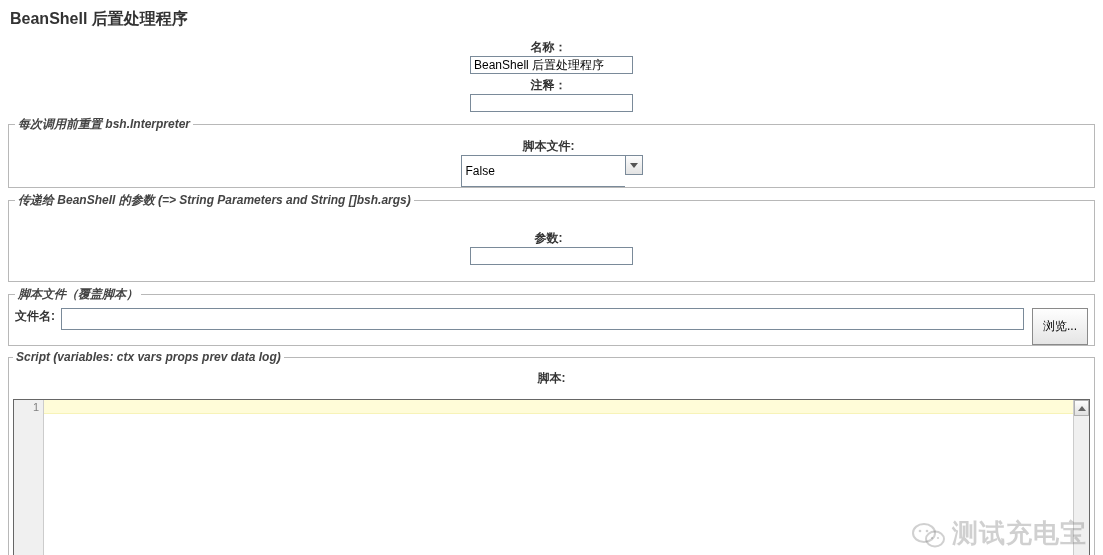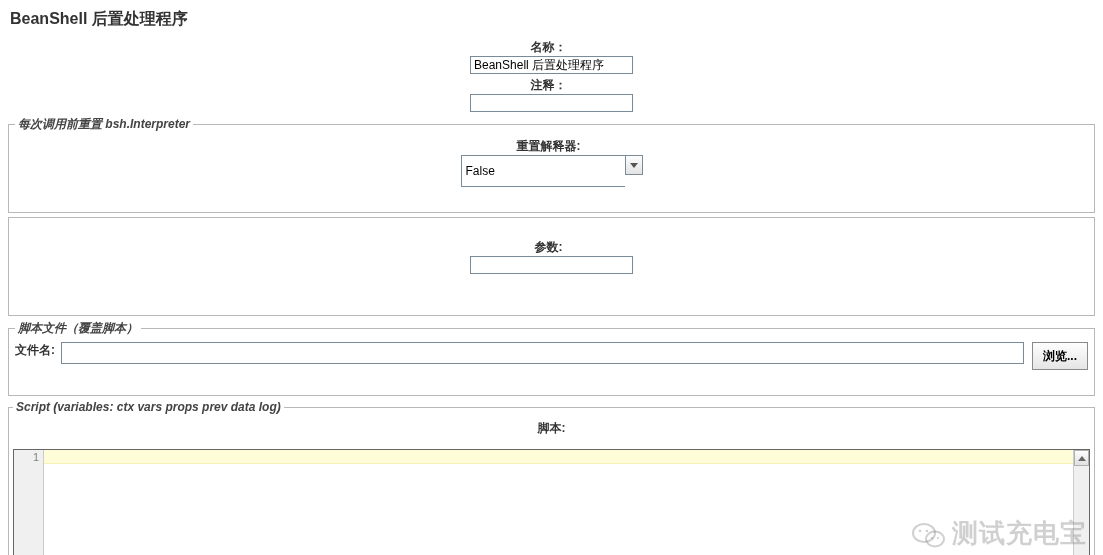--- a/index.html
+++ b/index.html
@@ -34,21 +34,21 @@
     height: 20px;
     border: 1px solid #7a8a99;
     background: #fff;
     font-family: inherit;
     font-size: 12px;
     padding: 1px 3px;
   }
   fieldset {
     border: 1px solid #b8b8b8;
     margin: 4px 2px;
-    padding: 5px 6px 25px 6px;
+    padding: 5px 6px 0 6px;
   }
   legend {
     font-weight: bold;
     font-style: italic;
     color: #444;
     padding: 0 3px;
     font-size: 12px;
   }
   .combo-wrap {
     display: flex;
@@ -78,28 +78,28 @@
   .file-input {
     flex: 1;
     height: 22px;
     border: 1px solid #7a8a99;
     background: #fff;
     font-size: 12px;
     padding: 1px 4px;
     margin-right: 8px;
   }
   .browse-btn {
-    height: 28px;
+    height: 37px;
     width: 56px;
     border: 1px solid #8a8a8a;
     background: linear-gradient(#fefefe,#e5e5e5);
     font-size: 12px;
     font-family: inherit;
     cursor: pointer;
-    font-weight: bold;
+    font-weight: normal;
   }
   .script-fs { padding: 4px 4px 4px 4px; }
   .script-label {
     text-align: center;
     font-weight: bold;
     padding: 2px 0 12px 0;
   }
   .editor-wrap {
     display: flex;
     border: 1px solid #666;
@@ -181,35 +181,36 @@
 </div>
 
 <div class="row">
   <span class="label bold">注释：</span>
   <input class="input" value="" style="">
 </div>
 
 <fieldset>
   <legend>每次调用前重置 bsh.Interpreter</legend>
   <div class="row" style="margin:0">
-    <span class="label bold">重置解释器:</span>
+    <span class="label bold">脚本文件:</span>
     <div class="combo-wrap">
       <input class="combo-input" readonly="" value="False" style="">
       <div class="combo-btn">
         <span>
           <svg viewBox="0 0 8 6">
               <path d="M0 0 L8 0 L4 5 Z" fill="#555"></path>
             </svg>
         </span>
       </div>
     </div>
   </div>
 </fieldset>
 
 <fieldset>
+  <legend>传递给 BeanShell 的参数 (=&gt; String Parameters and String []bsh.args)</legend>
   <div class="row" style="margin:16px">
     <span class="label bold">参数:</span>
     <input class="input" value="" style="">
   </div>
 </fieldset>
 
 <fieldset>
   <legend>脚本文件（覆盖脚本）</legend>
   <div class="file-row">
     <span class="label bold">文件名:</span>

